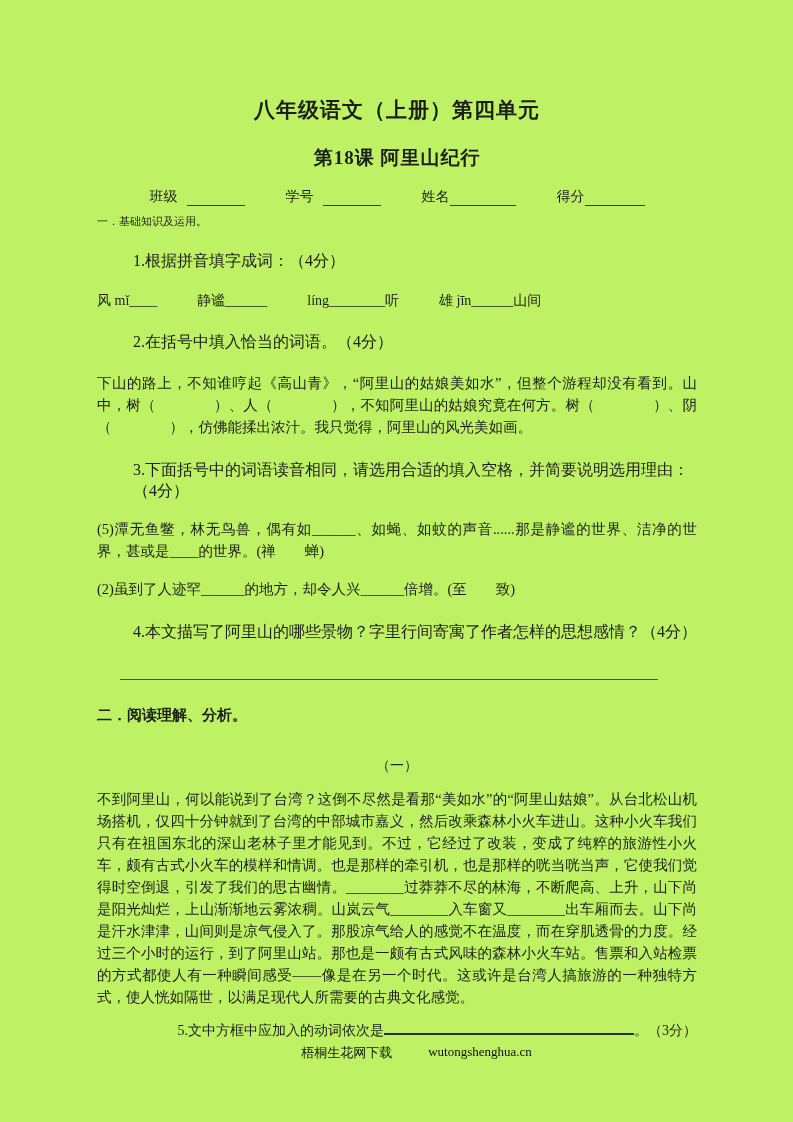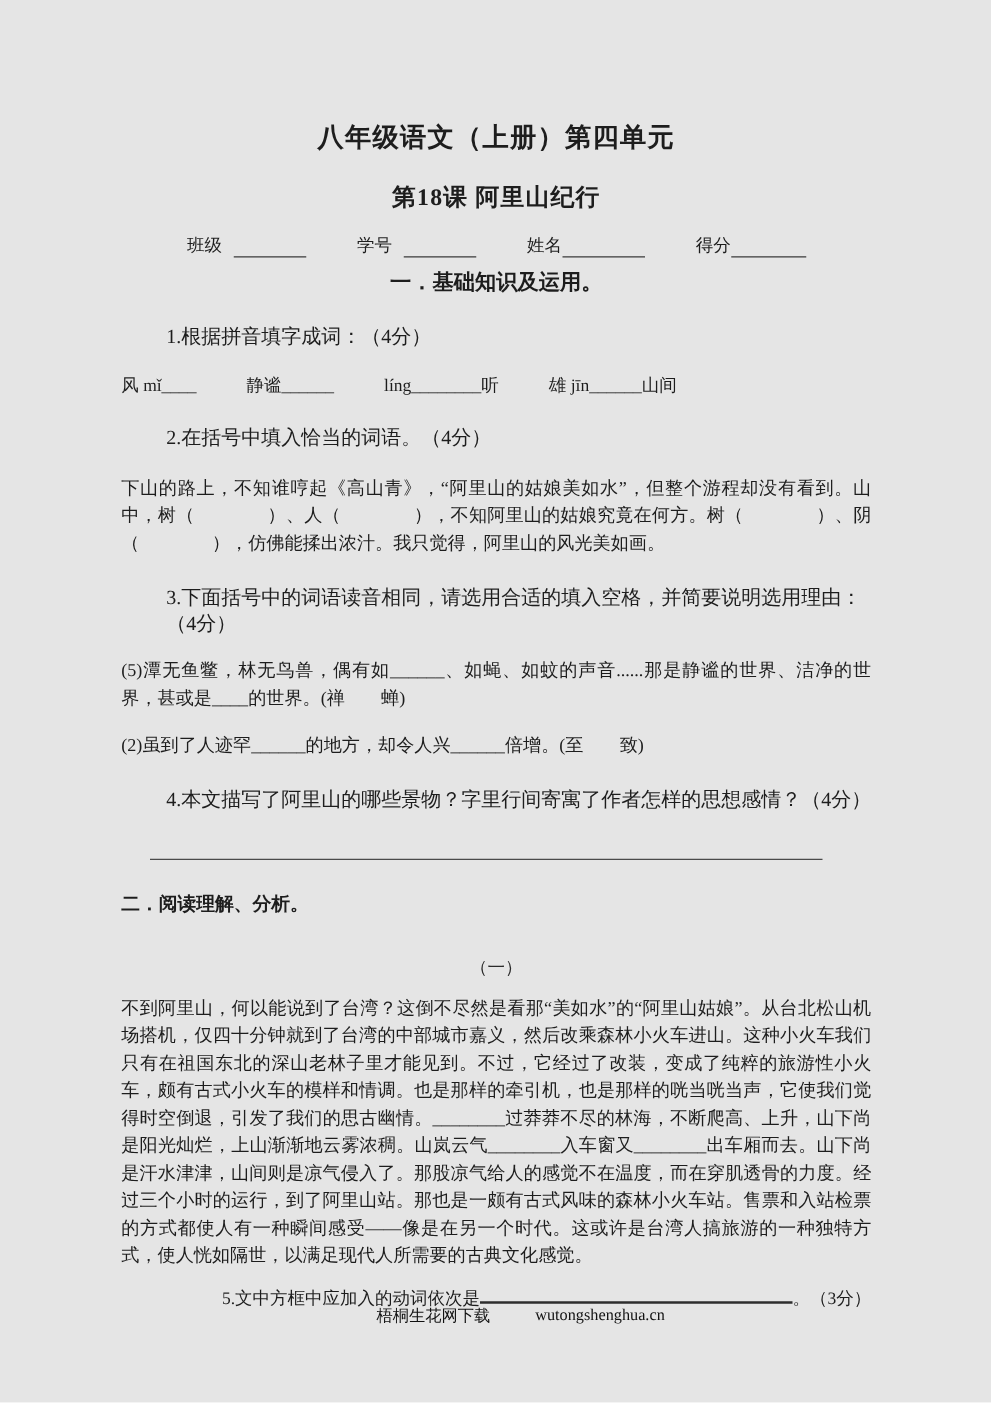--- a/index.html
+++ b/index.html
@@ -1,37 +1,37 @@
 <!DOCTYPE html>
 <html><head>
 <meta charset="utf-8">
 <style>
   * { margin:0; padding:0; box-sizing:border-box; }
   html,body { background:#ffffff; }
   .page {
     position:relative;
     width:793px; height:1122px;
     margin:0 auto;
-    background:#e5e5e5;
+    background:#bef264;
     font-family:"Liberation Serif","DejaVu Serif",serif;
     color:#1d1d1d;
     overflow:hidden;
   }
   .content { position:absolute; left:97px; top:0; width:600px; }
 
   .title   { margin-top:96px; text-align:center; font-size:21px; font-weight:bold; letter-spacing:1px; }
   .subtitle{ margin-top:21px; text-align:center; font-size:19px; font-weight:bold; letter-spacing:1px;font-family:Liberation Serif, serif; }
 
   .info-line { margin-top:17px; font-size:14px; display:flex; justify-content:center; align-items:flex-end; gap:41px; }
   .info-group { display:flex; align-items:flex-end; white-space:nowrap; }
   .blank { display:inline-block; border-bottom:1px solid #3a3a3a; height:16px; }
   .b58 { width:58px; } .b66 { width:66px; } .b60 { width:60px; }
   .lblgap { margin-left:9px; }
 
-  .sec-heading { margin-top:8px; font-size:17px; font-weight:bold;text-align:center; }
+  .sec-heading { margin-top:8px; font-size:11px; font-weight:normal; }
   .q { margin-top:22px; font-size:16px;margin-left:36px; }
   .pinyin-row { margin-top:20px; font-size:14px; display:flex; gap:40px; white-space:nowrap; }
   .para { margin-top:19px; font-size:14.5px; line-height:22px; text-align:justify; }
   .q3-part { margin-top:16px; font-size:14.5px; line-height:22px; text-align:justify; }
 
   .answer-line { margin-top:36px; margin-left:23px; width:538px; height:0; border-bottom:1px solid #4a4a4a; }
 
   .sec2-heading { margin-top:26px; font-size:15px; font-weight:bold; }
   .passage-marker { margin-top:32px; text-align:center; font-size:14px; color:#2a2a2a; }
   .reading { margin-top:13px; font-size:14.5px; line-height:22px; text-align:justify; }

